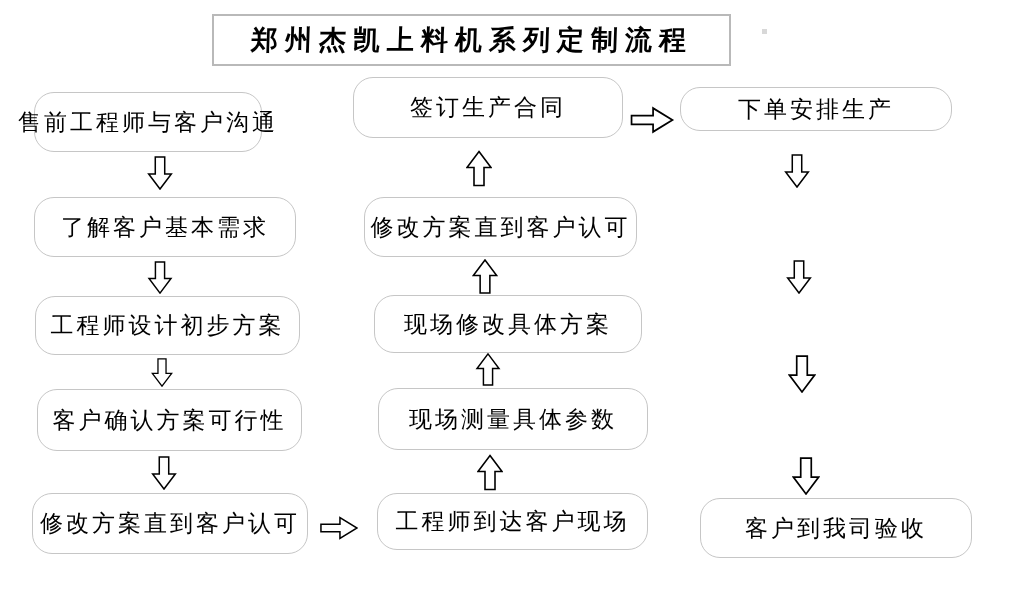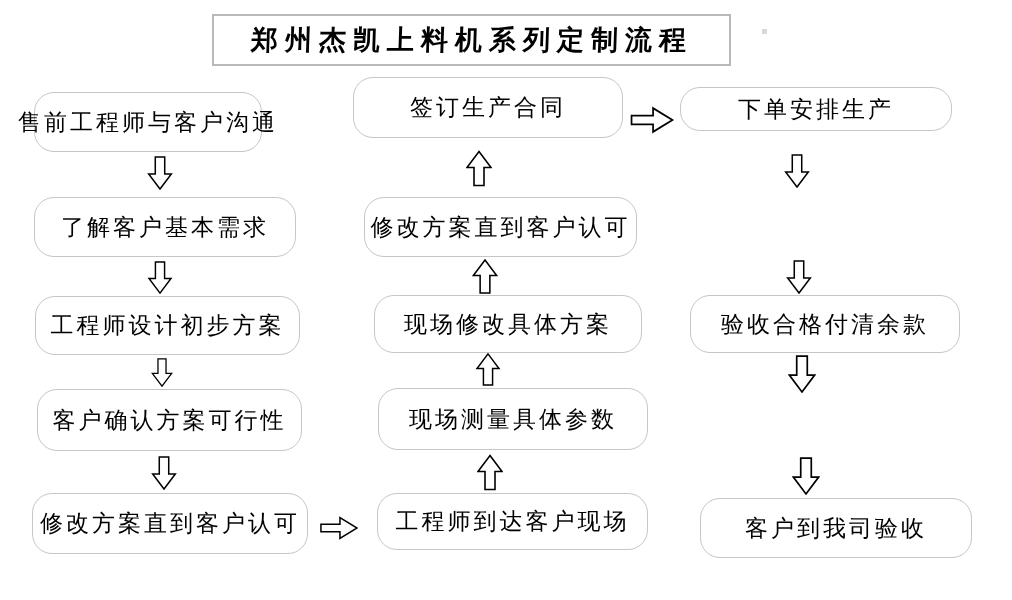--- a/index.html
+++ b/index.html
@@ -101,23 +101,20 @@
   <div class="fbox" style="left:378px;top:388px;width:270px;height:62px">
     <span class="fbox-label">现场测量具体参数</span>
   </div>
   <div class="fbox" style="left:377px;top:493px;width:271px;height:57px">
     <span class="fbox-label">工程师到达客户现场</span>
   </div>
 
   <div class="fbox" style="left:680px;top:87px;width:272px;height:44px">
     <span class="fbox-label">下单安排生产</span>
   </div>
-  <div class="fbox" style="left:690px;top:295px;width:270px;height:58px">
-    <span class="fbox-label">验收合格付清余款</span>
-  </div>
   <div class="fbox" style="left:700px;top:498px;width:272px;height:60px">
     <span class="fbox-label">客户到我司验收</span>
   </div>
 
   <svg class="arrow" style="left:147px;top:156px" width="26" height="34">
       <use href="#arr-down"></use>
     </svg>
   <svg class="arrow" style="left:147px;top:261px" width="26" height="33">
       <use href="#arr-down"></use>
     </svg>

